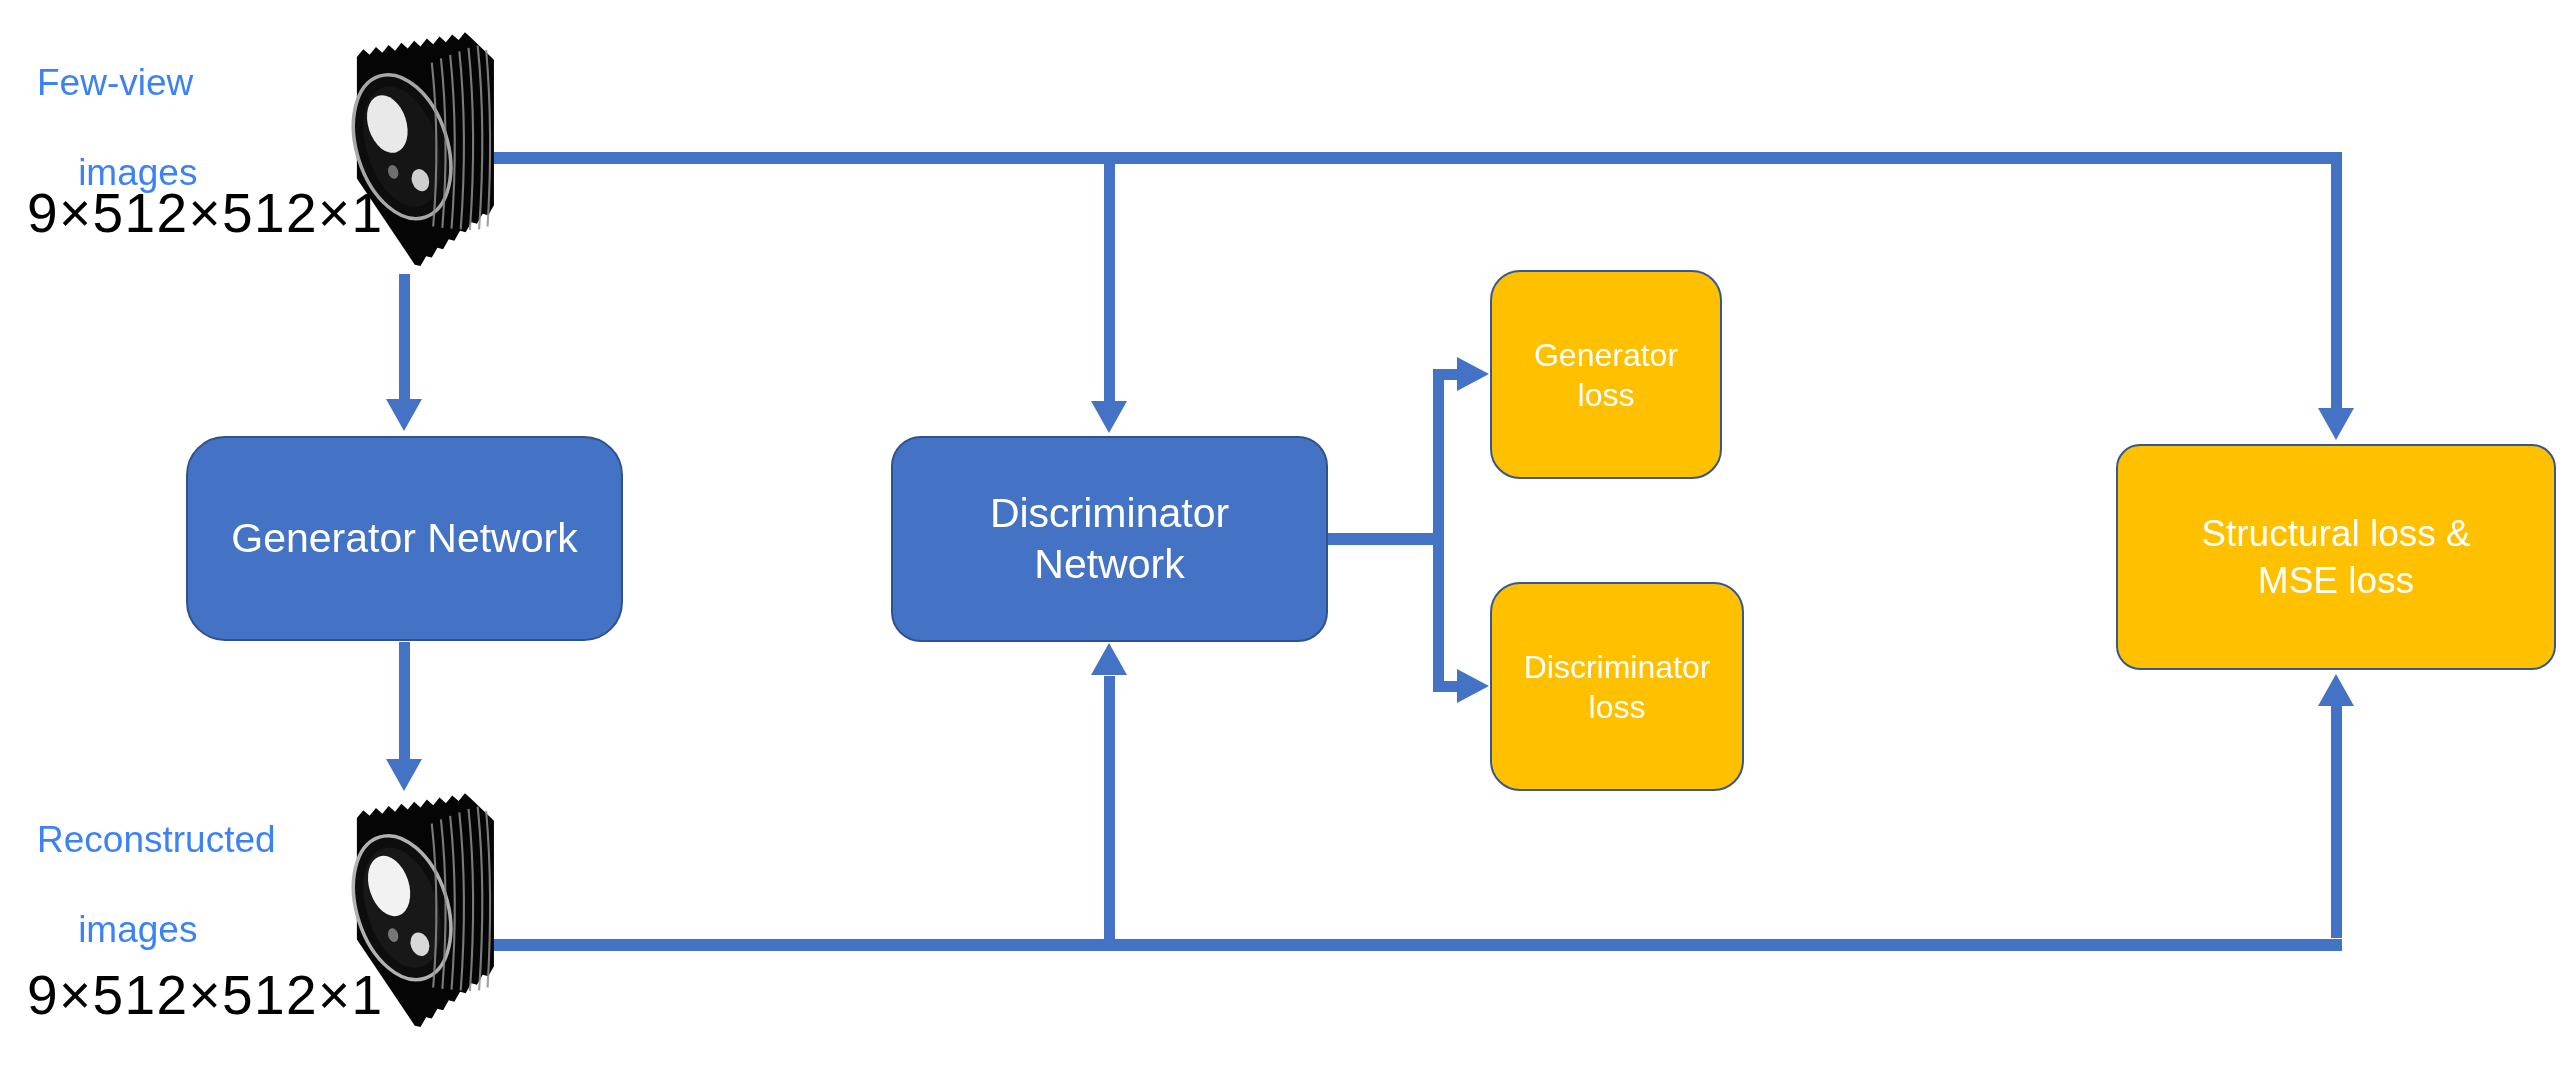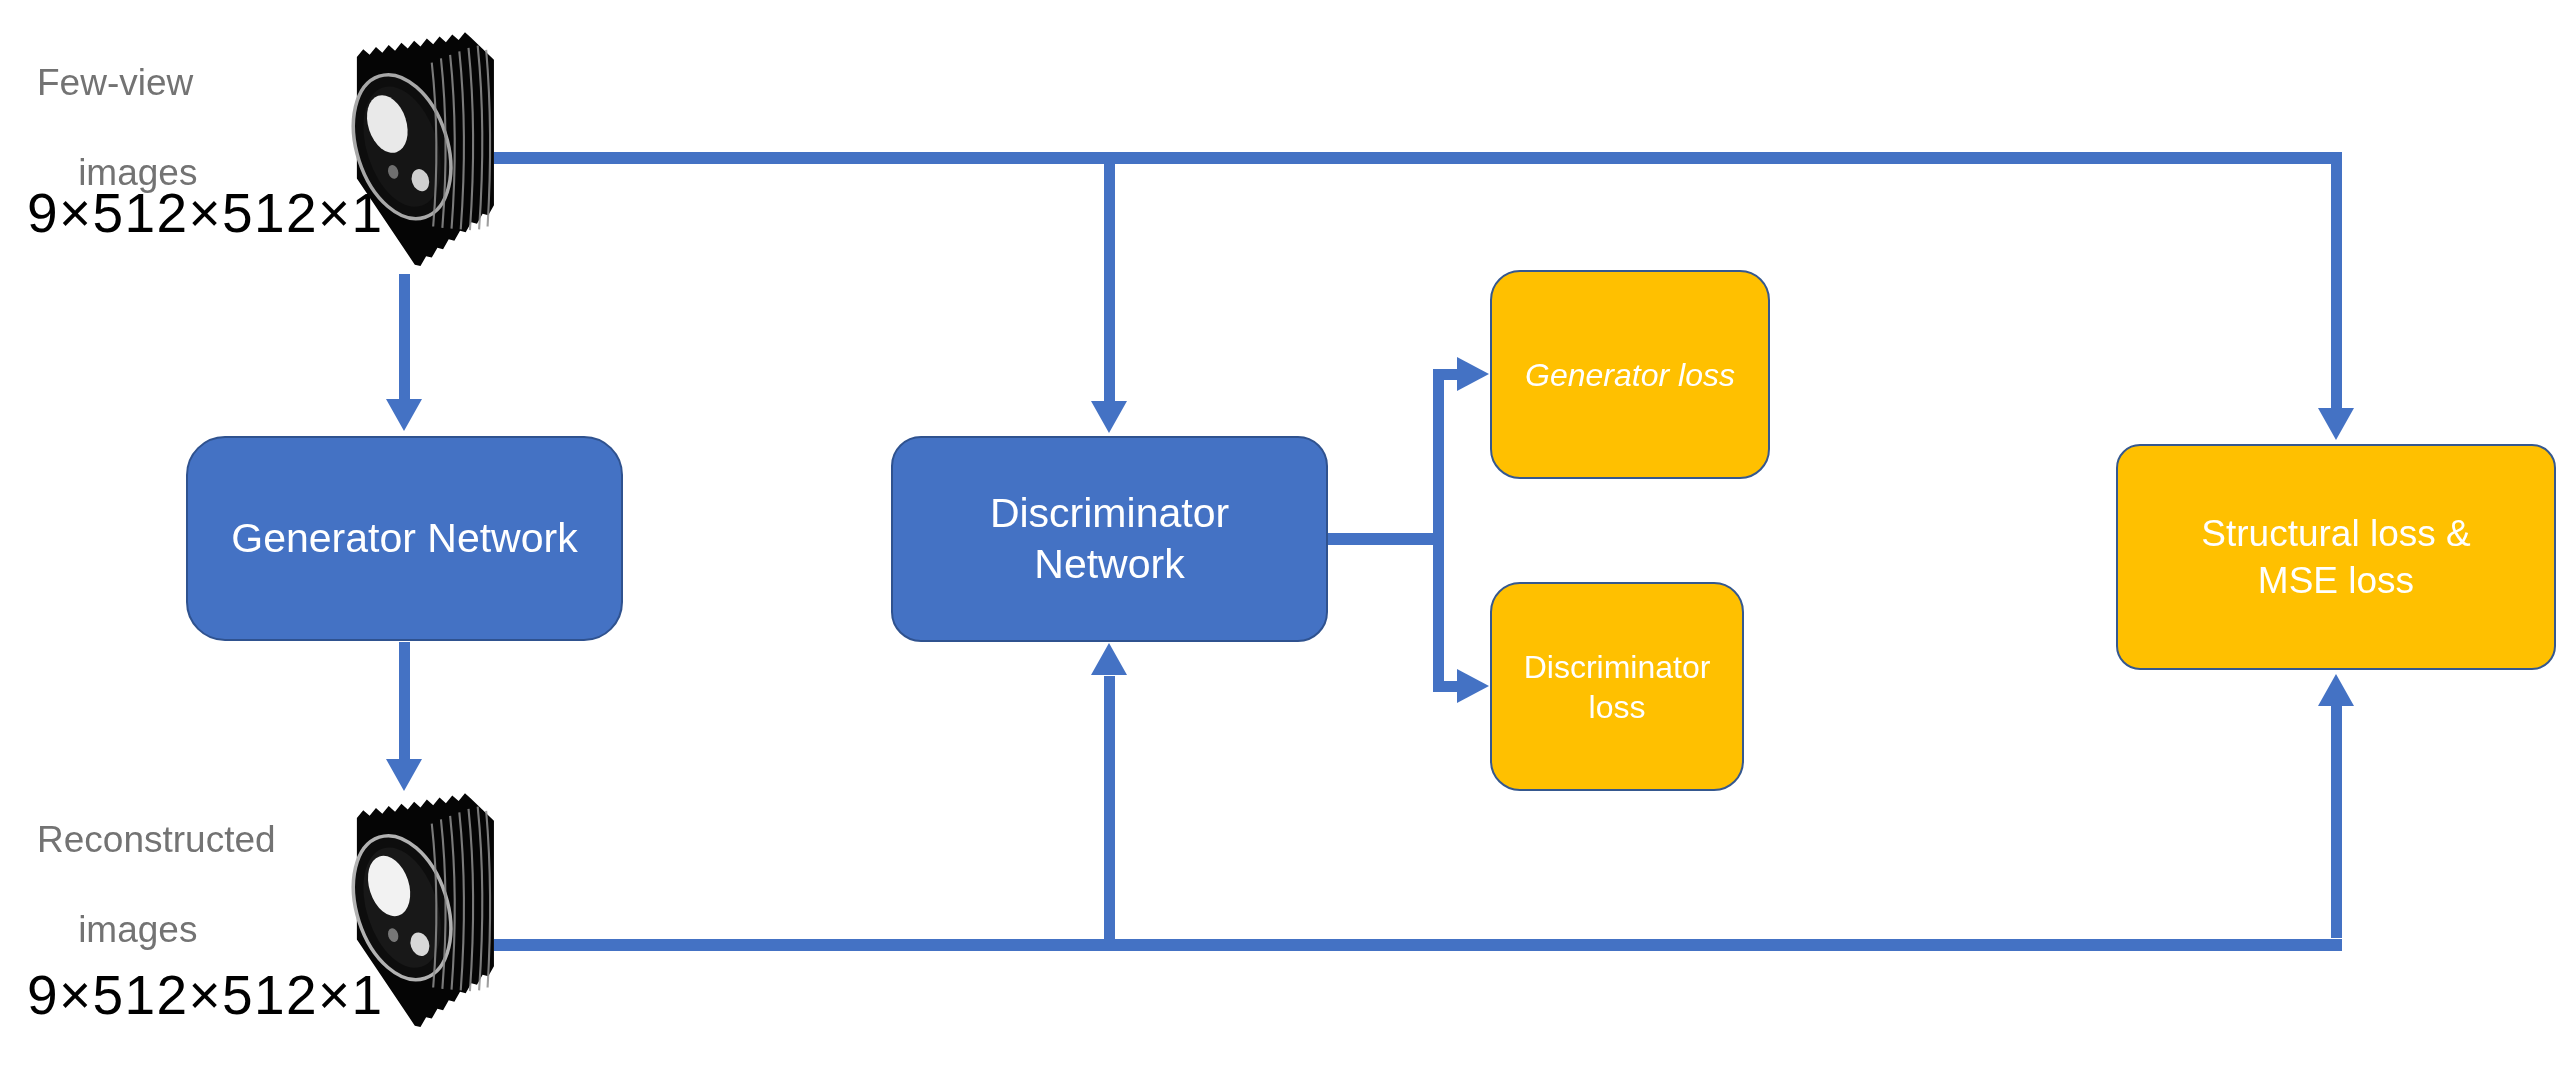--- a/index.html
+++ b/index.html
@@ -1,31 +1,31 @@
 <!DOCTYPE html>
 <html style="font-size:11.3px"><head>
 <meta charset="utf-8">
 <style>
   html,body{margin:0;padding:0;background:#ffffff;}
   #canvas{position:relative;width:2576px;height:1078px;background:#ffffff;overflow:hidden;
           font-family:"Liberation Sans", sans-serif;}
 
   
-  .side-label{position:absolute;color:#737373;font-size:37px;line-height:45px;white-space:pre;}
+  .side-label{position:absolute;color:#3b82f6;font-size:37px;line-height:45px;white-space:pre;}
   .dims-label{position:absolute;color:#000;font-size:55px;
               font-family:Liberation Sans, sans-serif;white-space:nowrap;letter-spacing:1.4px;margin-top:12px;}
 
   
   .node{position:absolute;display:flex;align-items:center;justify-content:center;
         text-align:center;color:#fff;box-sizing:border-box;}
   .node-blue{background:#4472C4;border:2.8px solid #2F528F;border-radius:39px;font-size:41px;line-height:51px;}
   .node-yellow{background:#FFC000;border:2.8px solid #35588F;border-radius:30px;font-size:32px;line-height:40px;}
   #node-generator      {left:186px;top:436px;width:437px;height:205px;}
   #node-discriminator  {left:891px;top:436px;width:437px;height:206px;border-radius:30px;}
-  #node-generator-loss {left:1490px;top:270px;width:280px;height:209px;padding:0 19px;font-style:italic;}
+  #node-generator-loss {left:1490px;top:270px;width:232px;height:209px;padding:0 19px;}
   #node-discriminator-loss{left:1490px;top:582px;width:254px;height:209px;padding:0 5.6px;}
   #node-structural     {left:2116px;top:444px;width:440px;height:226px;border-radius:24px;font-size:37px;line-height:47px;}
 
   
   .line{position:absolute;background:#4472C4;}
   .head{position:absolute;width:0;height:0;}
   .head-down {border-left:18.3px solid transparent;border-right:18.3px solid transparent;border-top:32px solid #4472C4;}
   .head-up   {border-left:18.3px solid transparent;border-right:18.3px solid transparent;border-bottom:32px solid #4472C4;}
   .head-right{border-top:17.6px solid transparent;border-bottom:17.6px solid transparent;border-left:32px solid #4472C4;}
 

